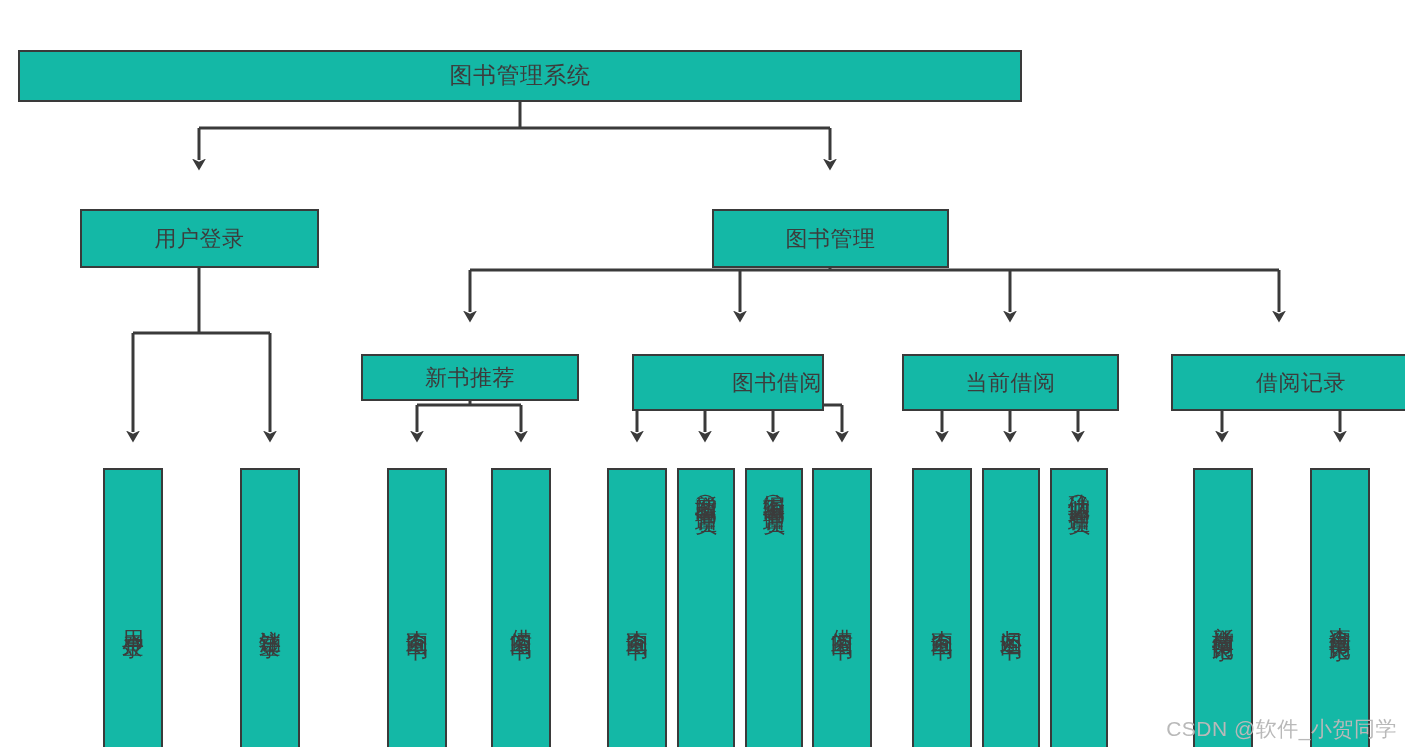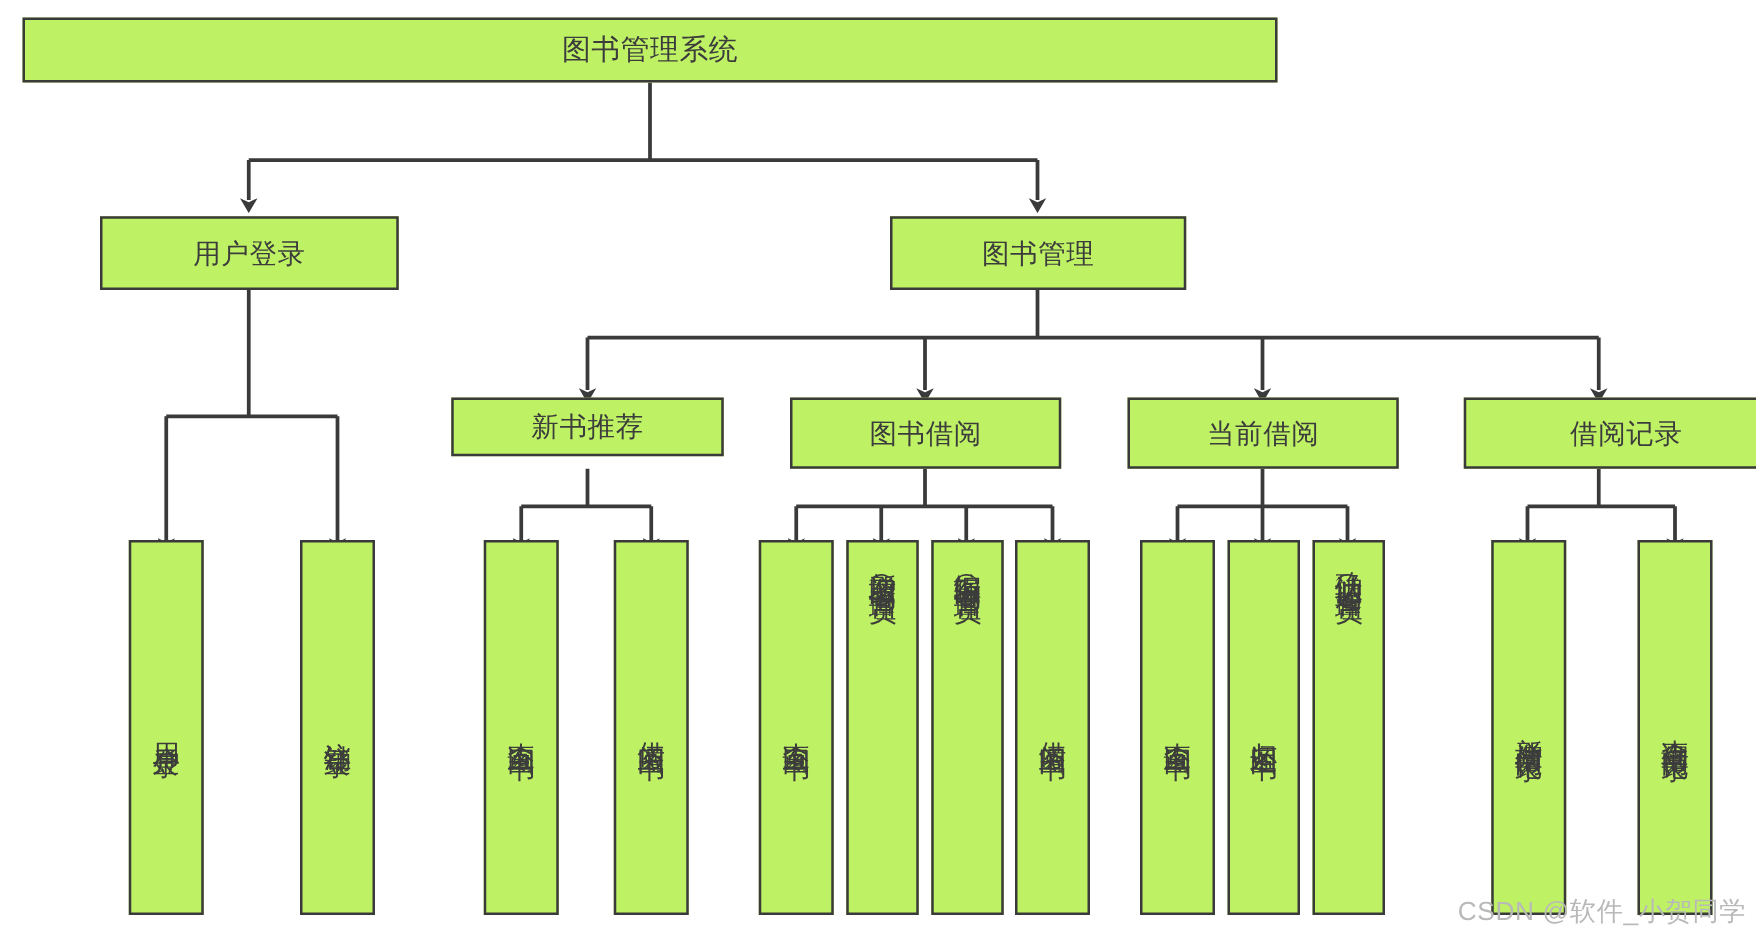--- a/index.html
+++ b/index.html
@@ -22,27 +22,28 @@
     position: absolute;
     left: 0;
     top: 0;
     width: 1405px;
     height: 747px;
     pointer-events: none;
   }
   .node {
     position: absolute;
     box-sizing: border-box;
-    background: #bef264;
+    background: #14b8a6;
     border: 2px solid #3a3a3a;
     display: flex;
     align-items: center;
     justify-content: center;
     color: #3c3c3c;
     z-index: 2;
+    margin-top: 36px;
   }
   .node-label {
     display: block;
     text-align: center;
     line-height: 1.18;
     letter-spacing: 0.5px;
     color: #3c3c3c;
     white-space: nowrap;
   }
   
@@ -149,21 +150,21 @@
   </div>
 
   <div class="node horiz" style="left:712px; top:173px; width:237px; height:59px;">
     <span class="node-label">图书管理</span>
   </div>
 
   <div class="node horiz" style="left:361px; top:318px; width:218px; height:47px;">
     <span class="node-label">新书推荐</span>
   </div>
 
-  <div class="node horiz" style="left:632px; top:318px; width:217px; height:57px;">
+  <div class="node horiz" style="left:632px; top:318px; width:192px; height:57px;justify-content:flex-end;">
     <span class="node-label">图书借阅</span>
   </div>
 
   <div class="node horiz" style="left:902px; top:318px; width:217px; height:57px;">
     <span class="node-label">当前借阅</span>
   </div>
 
   <div class="node horiz" style="left:1171px; top:318px; width:260px; height:57px;">
     <span class="node-label">借阅记录</span>
   </div>

